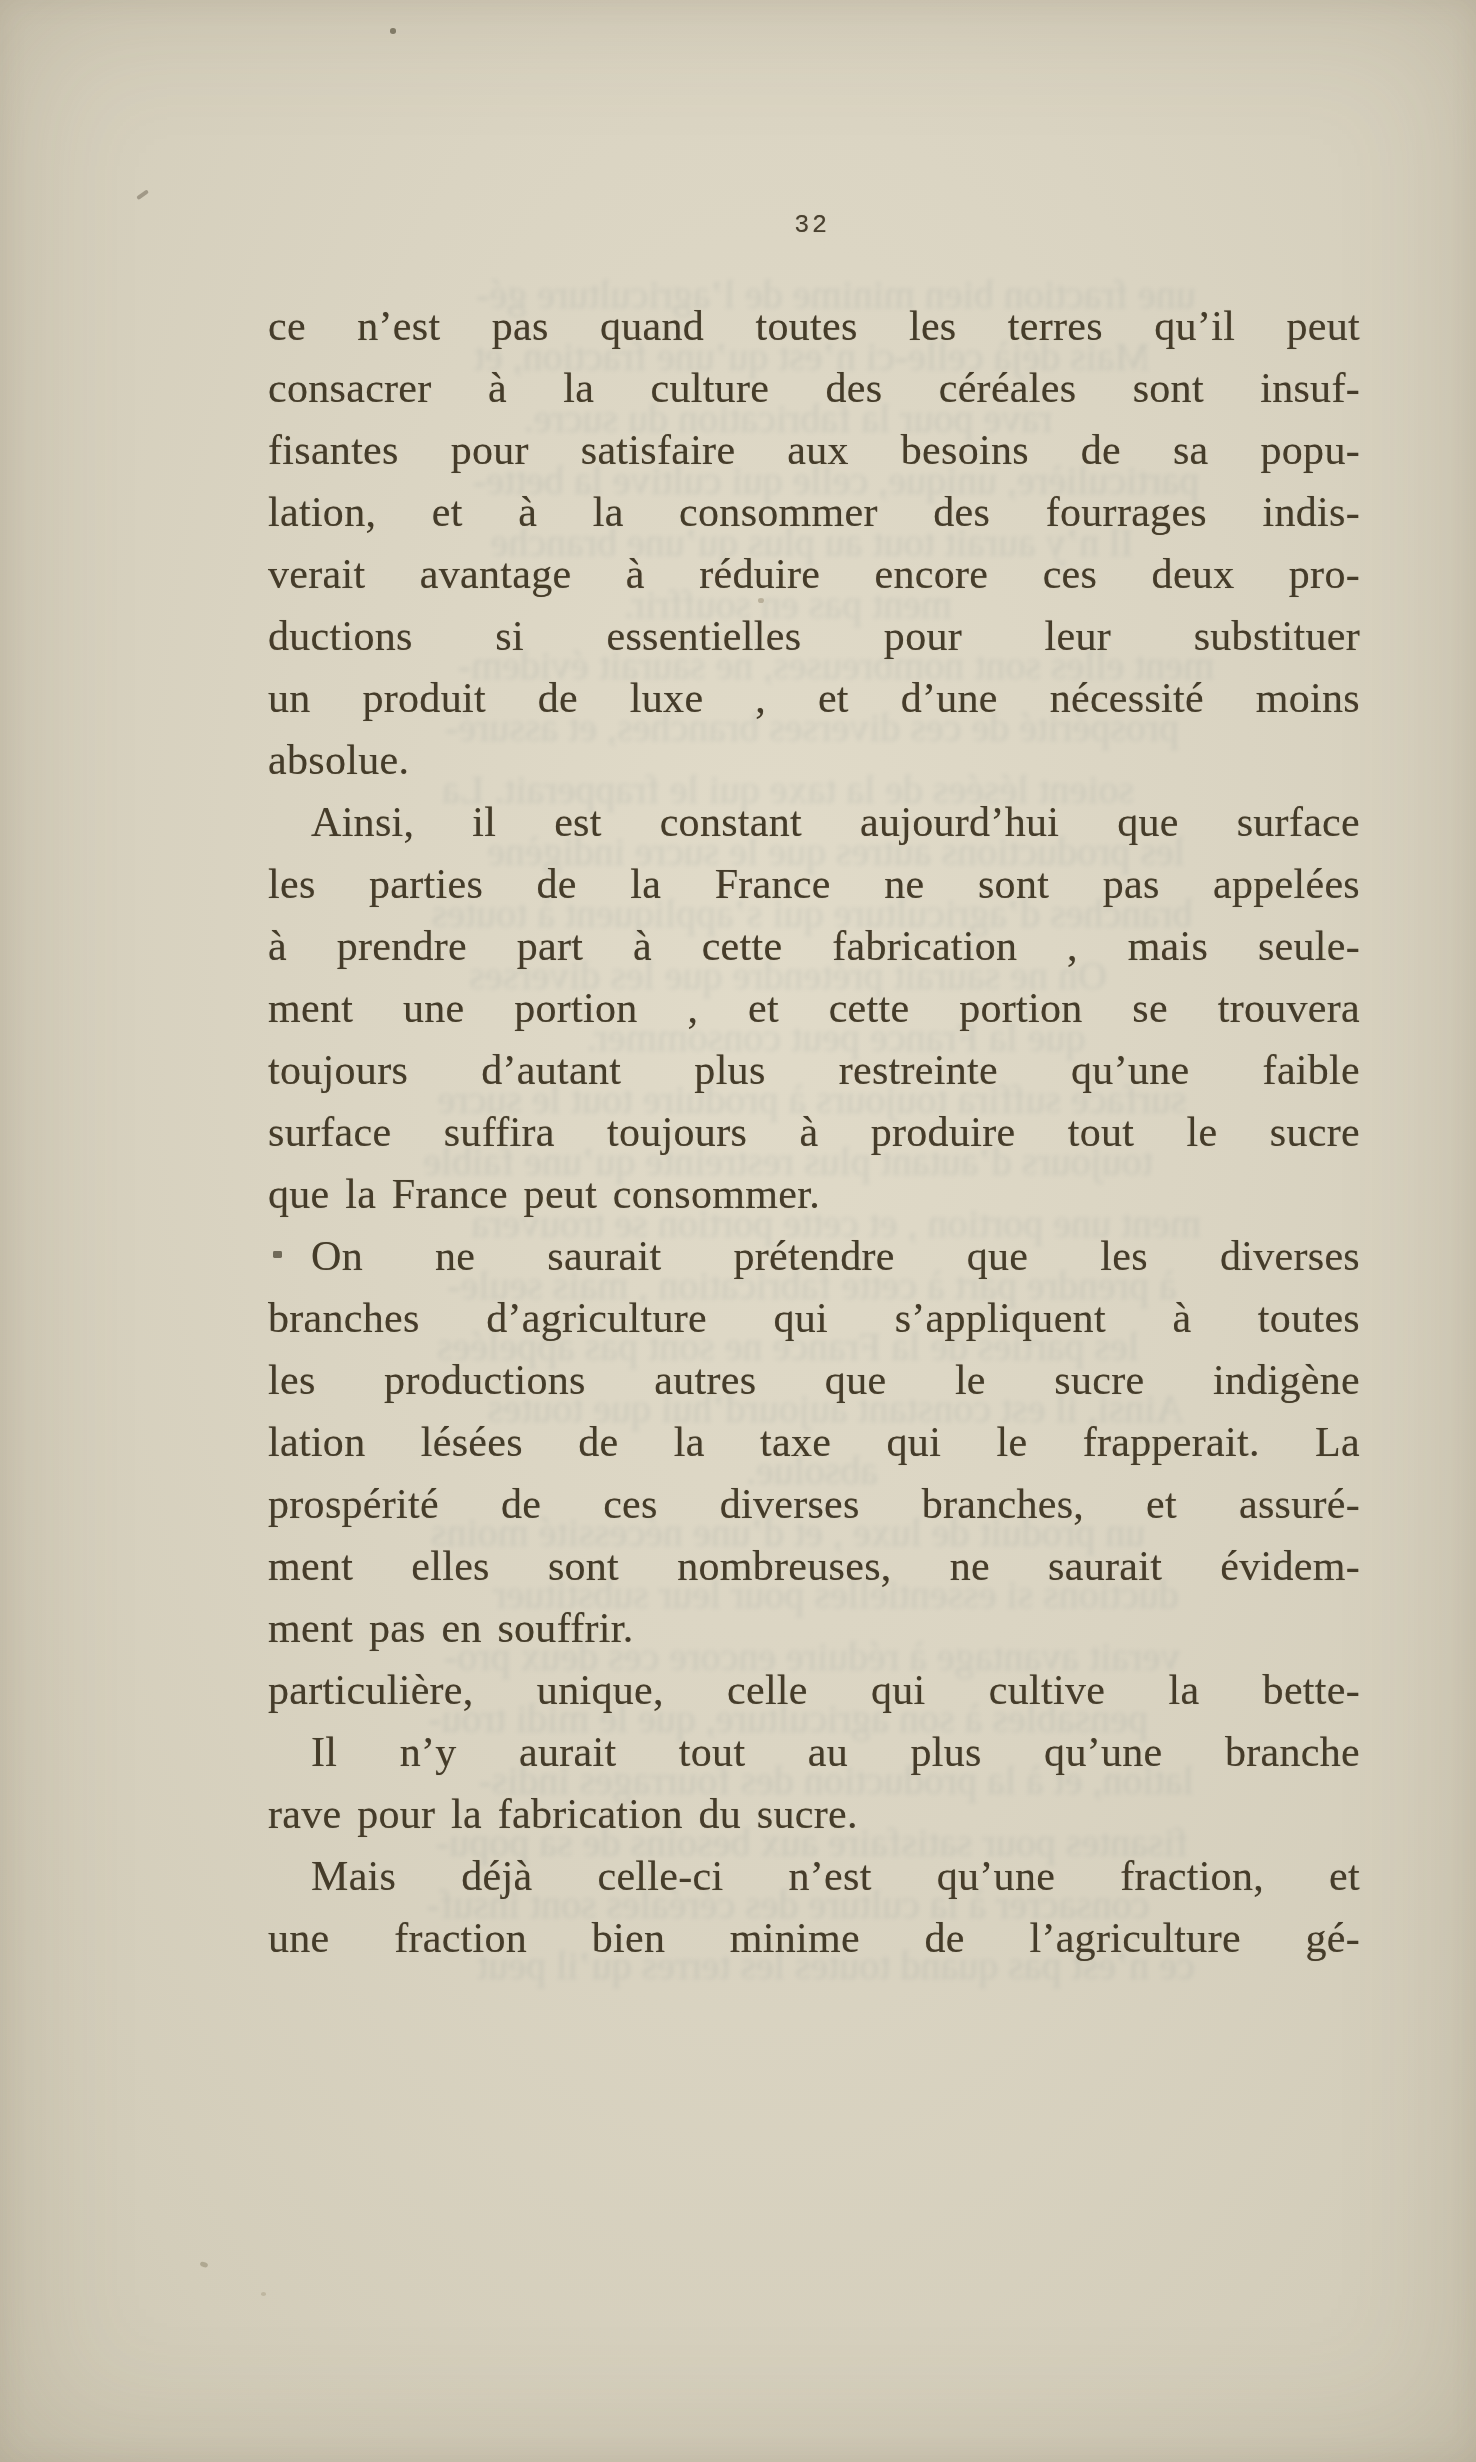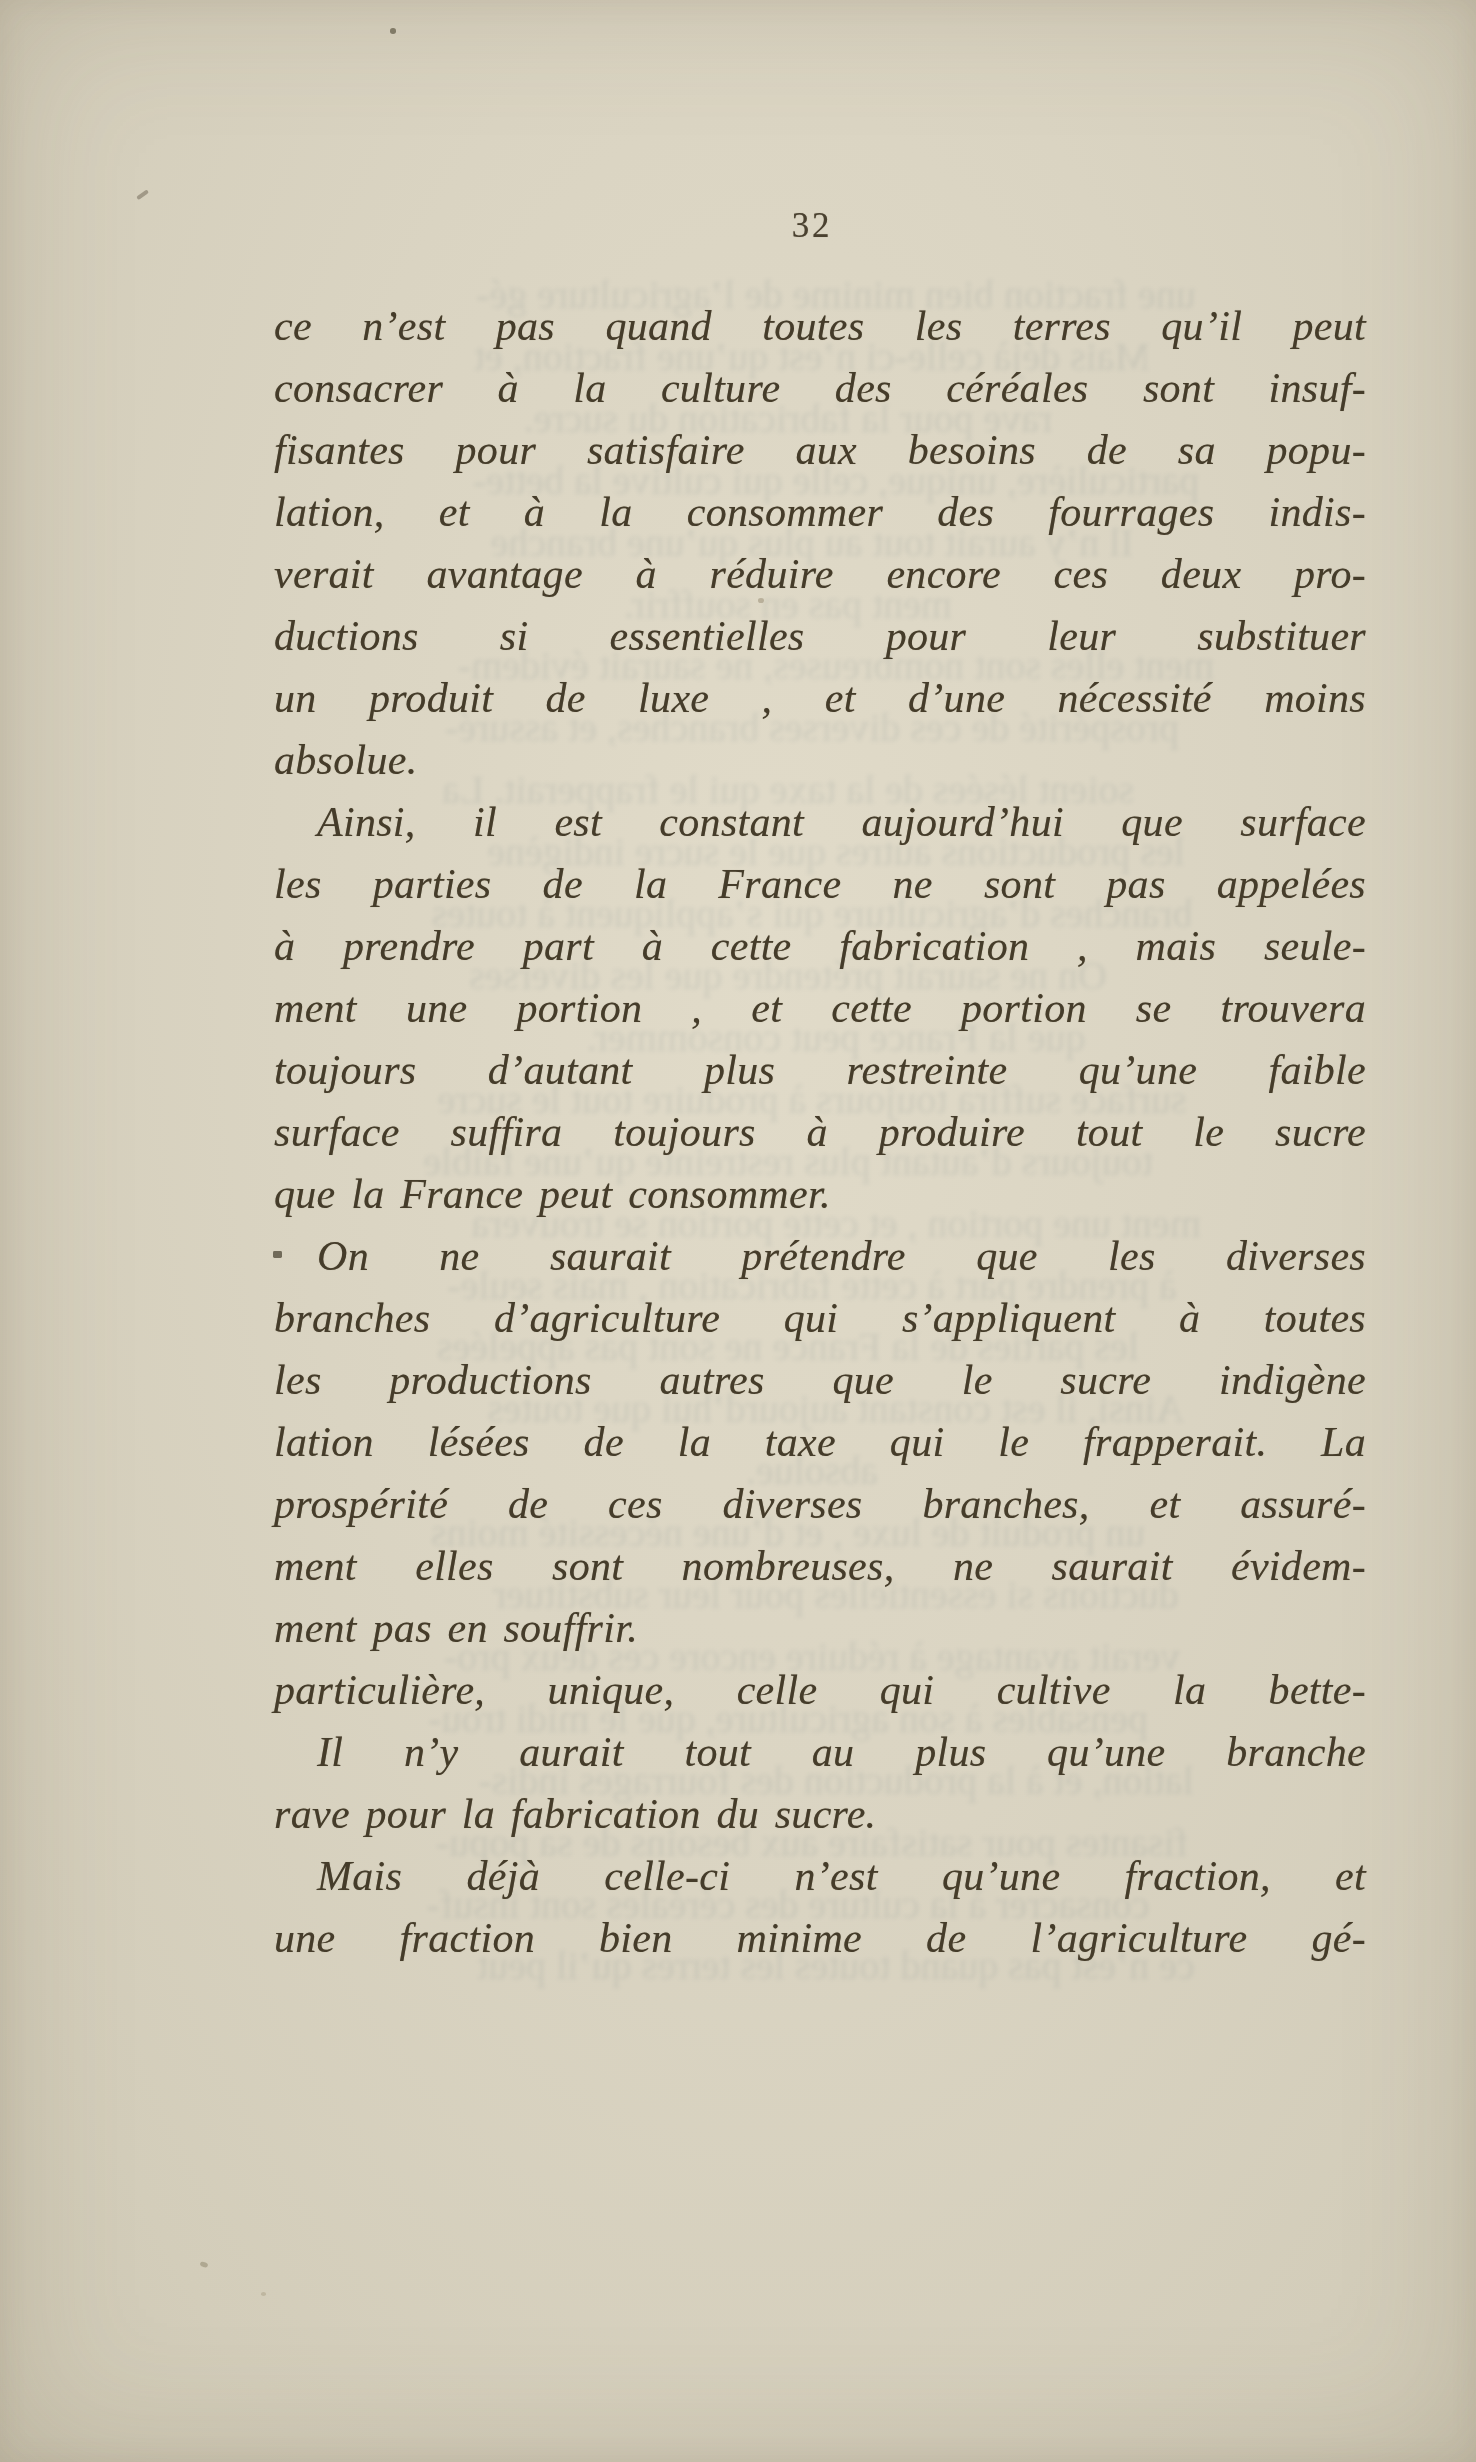--- a/index.html
+++ b/index.html
@@ -9,26 +9,27 @@
     font-family:"Liberation Serif","DejaVu Serif",serif;
     background-color:#d8d2bf;
     background-image:radial-gradient(ellipse at 52% 38%, #e1dbc9 0%, #dad4c2 45%, #d3cdba 82%, #cec8b4 100%);
   }
   .vignette{
     position:absolute;inset:0;pointer-events:none;
     box-shadow:inset 0 0 139px rgba(104,92,66,.20), inset 0 0 28px rgba(104,92,66,.10);
   }
   .page-number{
     position:absolute;left:266px;top:203px;width:1092px;
-    text-align:center;font-size:35px;line-height:45px;
+    text-align:center;font-size:25px;line-height:45px;
     color:#4a4130;letter-spacing:2.8px;
     text-shadow:0 0 0.7px rgba(64,54,32,.45);
+    font-family:Liberation Mono, monospace;
   }
   .text-block{
-    position:absolute;left:274px;top:295px;width:1092px;font-style:italic;
+    position:absolute;left:268px;top:295px;width:1092px;
   }
   .line{
     height:62px;line-height:62px;font-size:42px;
     color:#453c2a;
     text-align:justify;text-align-last:justify;
     word-spacing:4.9px;letter-spacing:0.3px;
     text-shadow:0 0 0.7px rgba(58,48,26,.45);
     white-space:normal;
   }
   .line.flush{text-align-last:left;}

